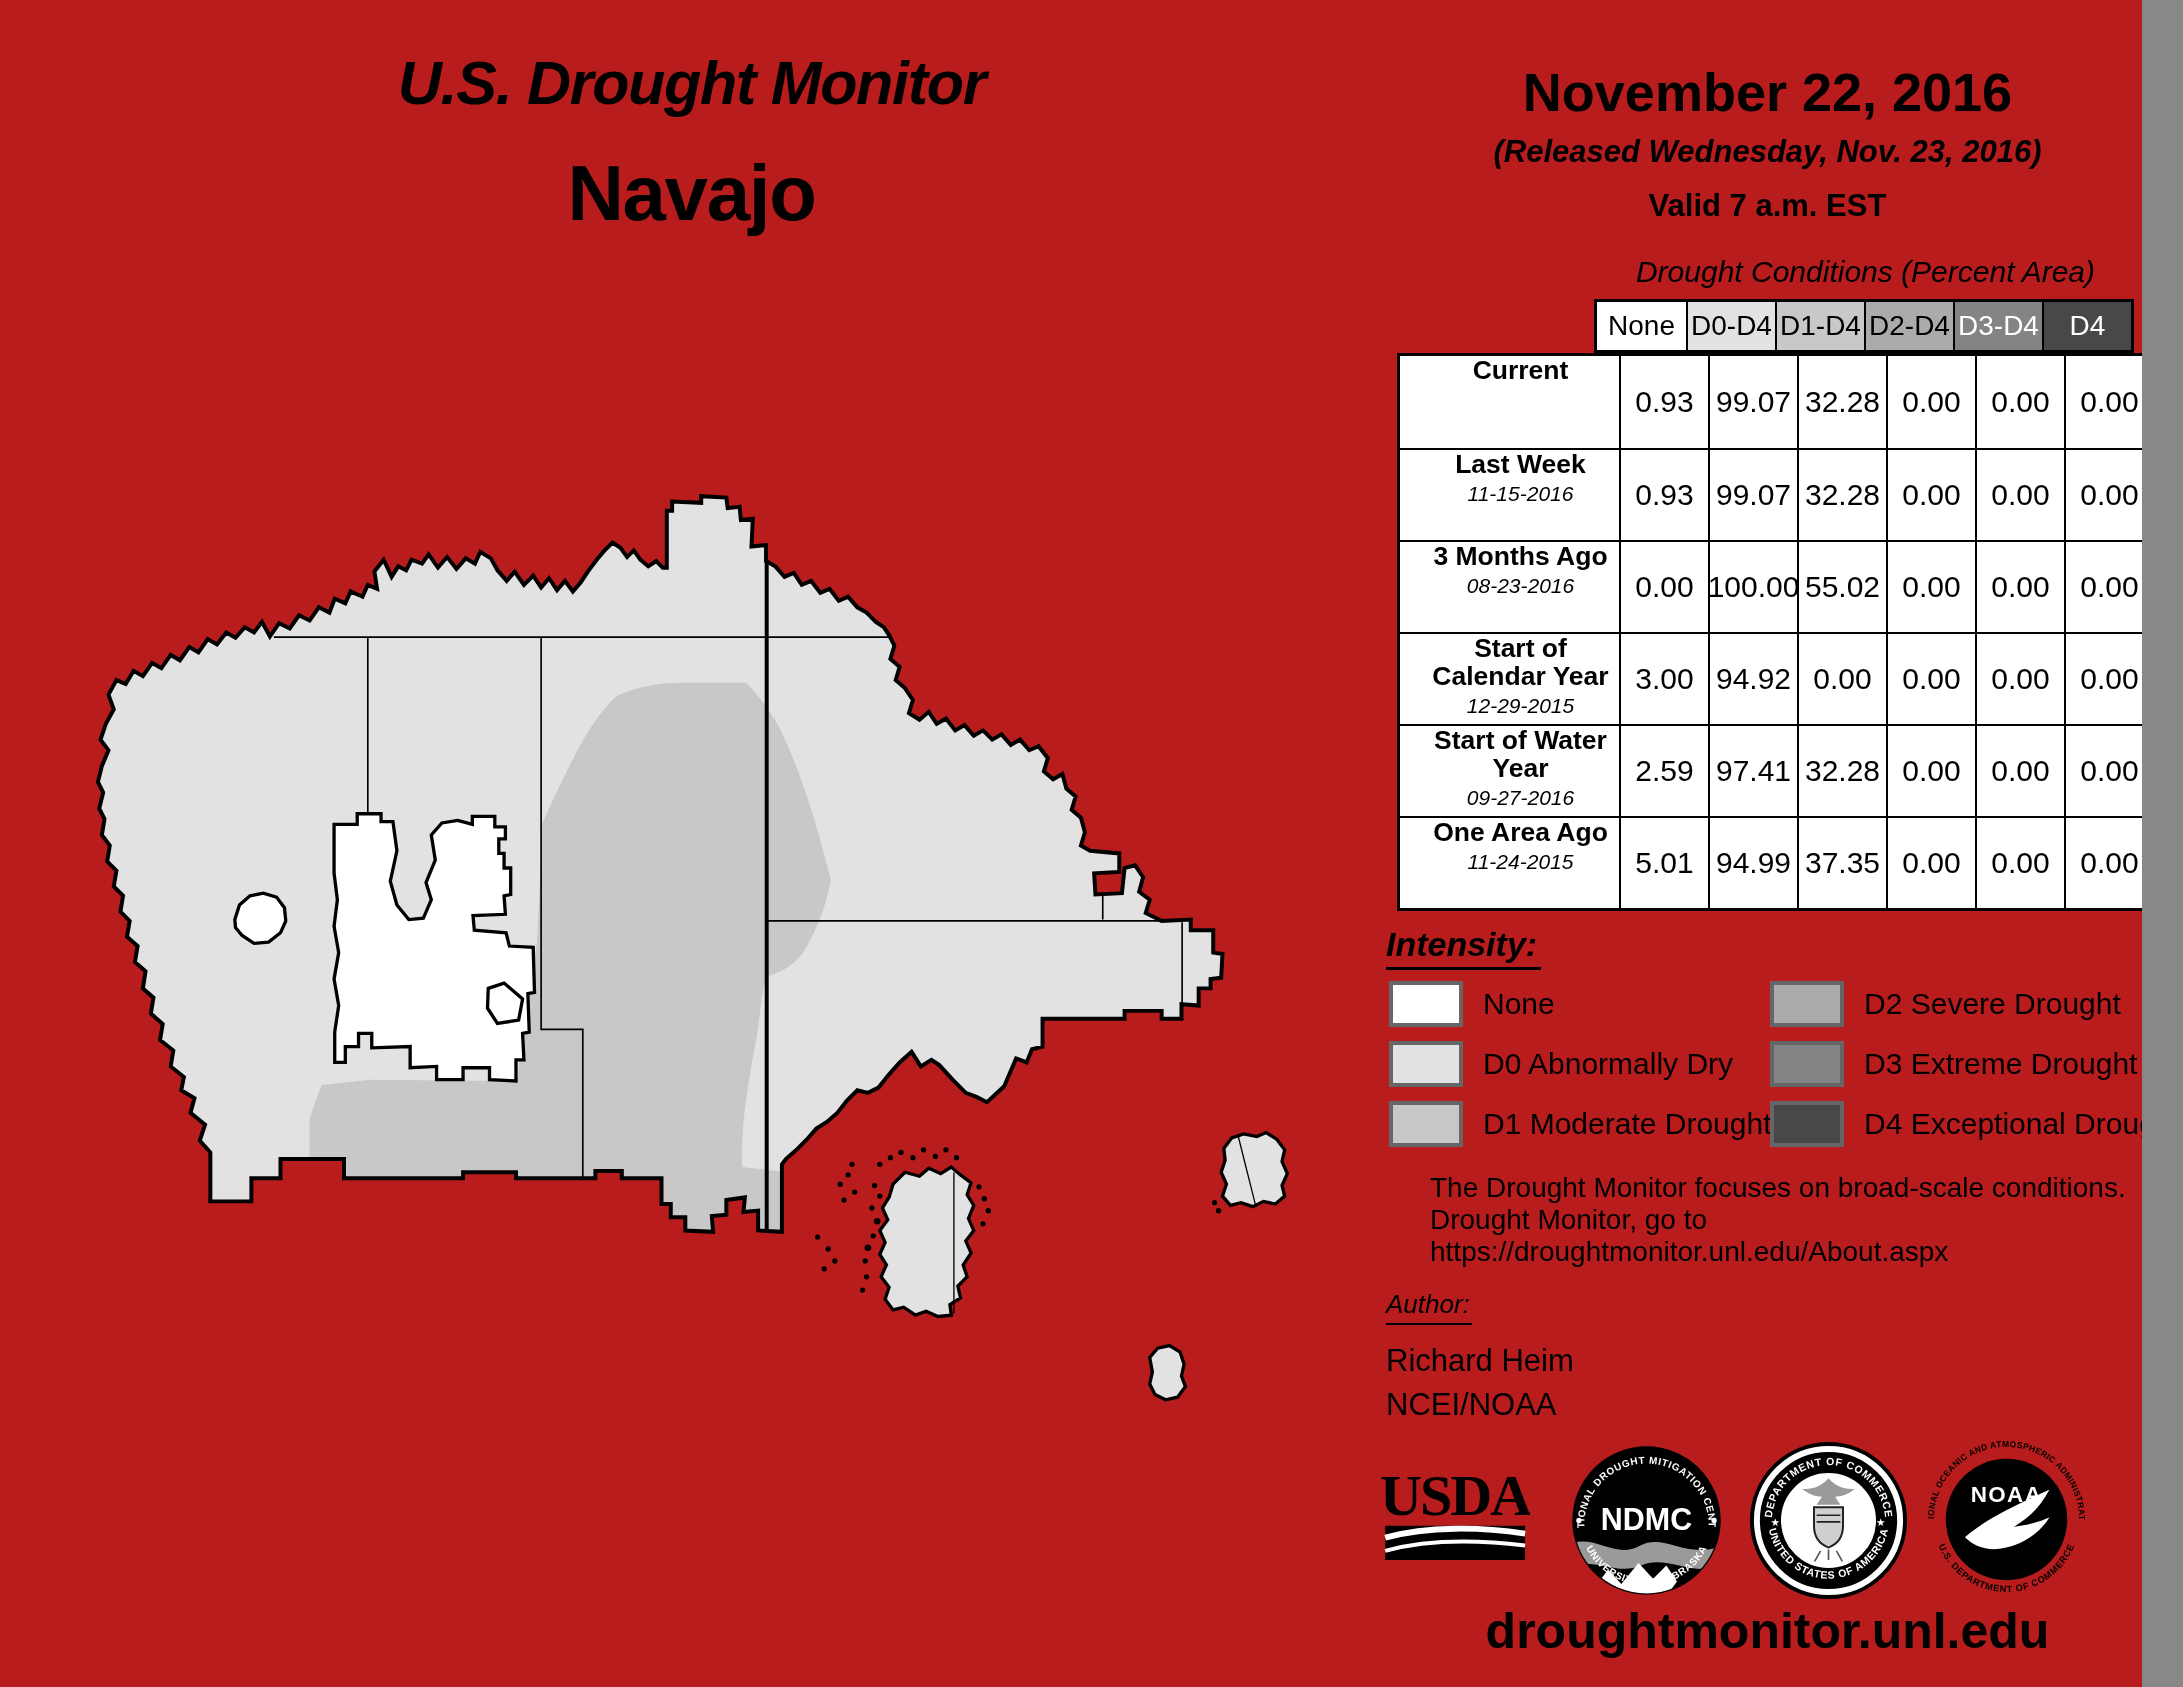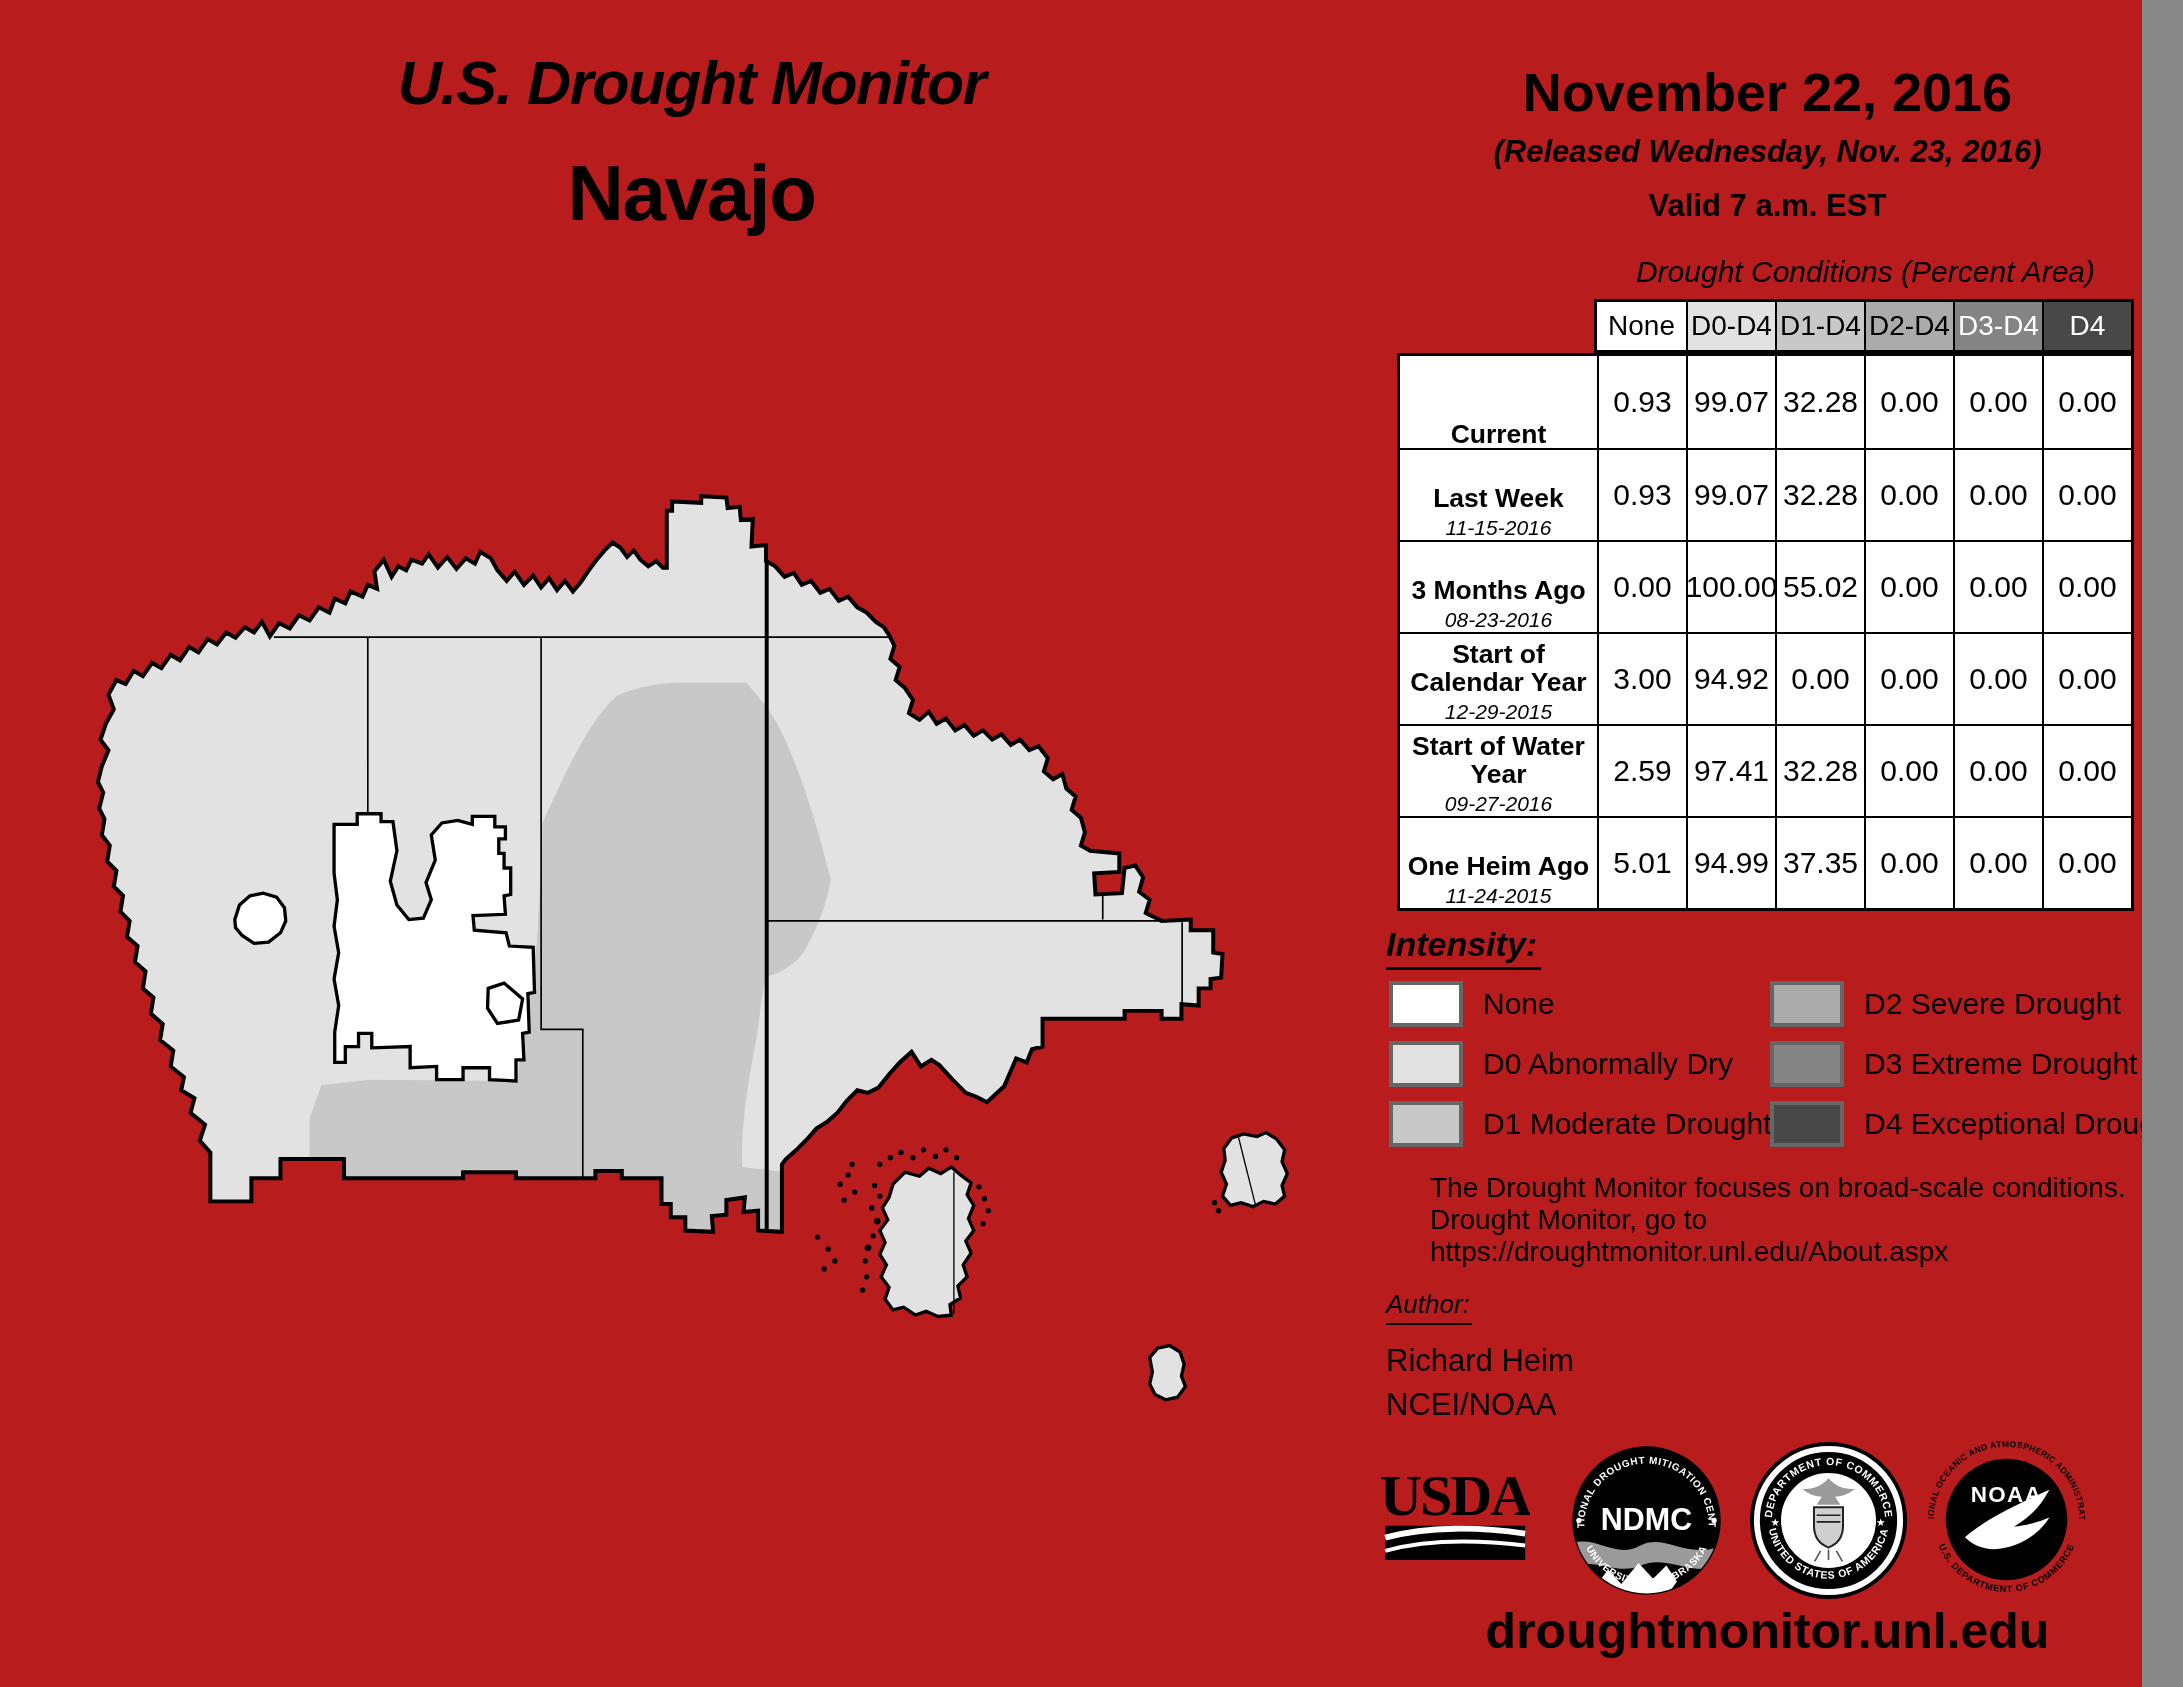--- a/index.html
+++ b/index.html
@@ -16,21 +16,21 @@
   .table-title{left:1594px;top:255px;width:543px;text-align:center;font-size:30px;font-style:italic;}
 
   
   .dm-header{left:1594px;top:299px;display:flex;border:3.3px solid #000;background:#fff;}
   .hcell{width:89px;height:48px;box-sizing:border-box;border-left:2.6px solid #000;
          display:flex;align-items:center;justify-content:center;font-size:28px;}
   .hcell:first-child{border-left:none;}
   .dm-body{left:1397px;top:353px;border:3.3px solid #000;background:#fff;}
   .trow{display:flex;height:92px;box-sizing:border-box;border-top:2.6px solid #000;}
   .trow:first-child{border-top:none;}
-  .rlabel{width:197px;box-sizing:border-box;display:flex;flex-direction:column;align-items:center;justify-content:flex-end;text-align:center;}
+  .rlabel{width:197px;box-sizing:border-box;display:flex;flex-direction:column;align-items:center;justify-content:flex-start;text-align:center;margin-left:22px;}
   .rname{font-size:26.5px;font-weight:bold;line-height:1.06;padding:0 6.6px;}
   .rdate{font-size:21px;font-style:italic;margin-top:4px;}
   .vcell{width:89px;box-sizing:border-box;border-left:2.6px solid #000;display:flex;align-items:center;justify-content:center;font-size:30px;}
 
   
   .intensity-head{left:1386px;top:925px;}
   .intensity-head span{display:inline-block;font-size:34px;font-weight:bold;font-style:italic;border-bottom:3.3px solid #000;padding:0 4px 2.6px 0;}
   .legend-grid{left:1389px;top:974px;display:grid;grid-auto-flow:column;
                grid-template-rows:repeat(3,60px);grid-template-columns:381px 423px;}
   .litem{display:flex;align-items:center;}
@@ -219,21 +219,21 @@
         </div>
         <div class="vcell">2.59</div>
         <div class="vcell">97.41</div>
         <div class="vcell">32.28</div>
         <div class="vcell">0.00</div>
         <div class="vcell">0.00</div>
         <div class="vcell">0.00</div>
       </div>
       <div class="trow">
         <div class="rlabel">
-          <div class="rname">One Heim Ago</div>
+          <div class="rname">One Area Ago</div>
           <div class="rdate">11-24-2015</div>
         </div>
         <div class="vcell">5.01</div>
         <div class="vcell">94.99</div>
         <div class="vcell">37.35</div>
         <div class="vcell">0.00</div>
         <div class="vcell">0.00</div>
         <div class="vcell">0.00</div>
       </div>
     </div>

